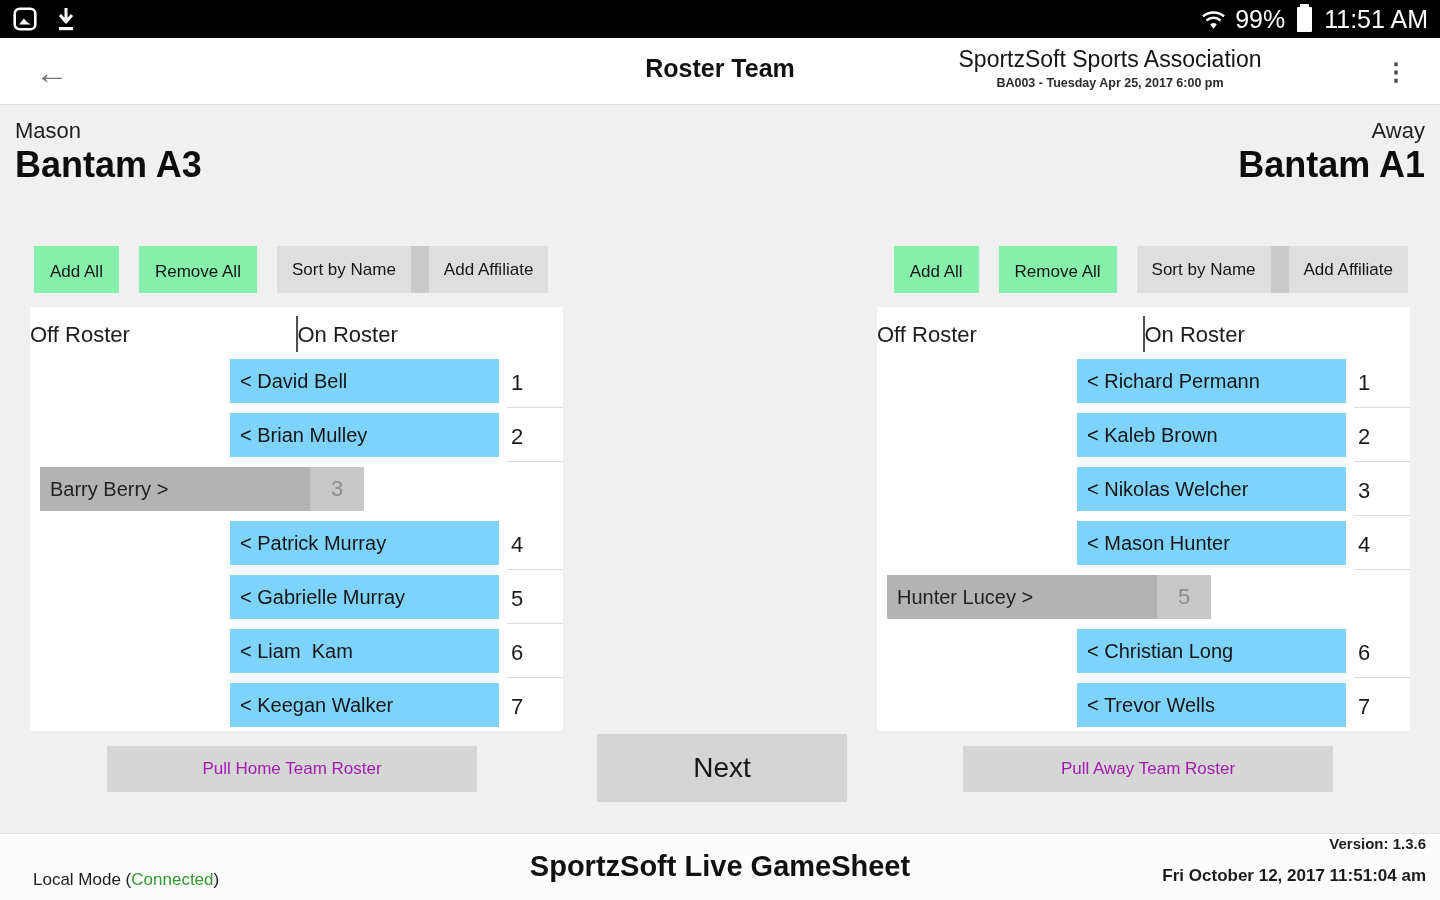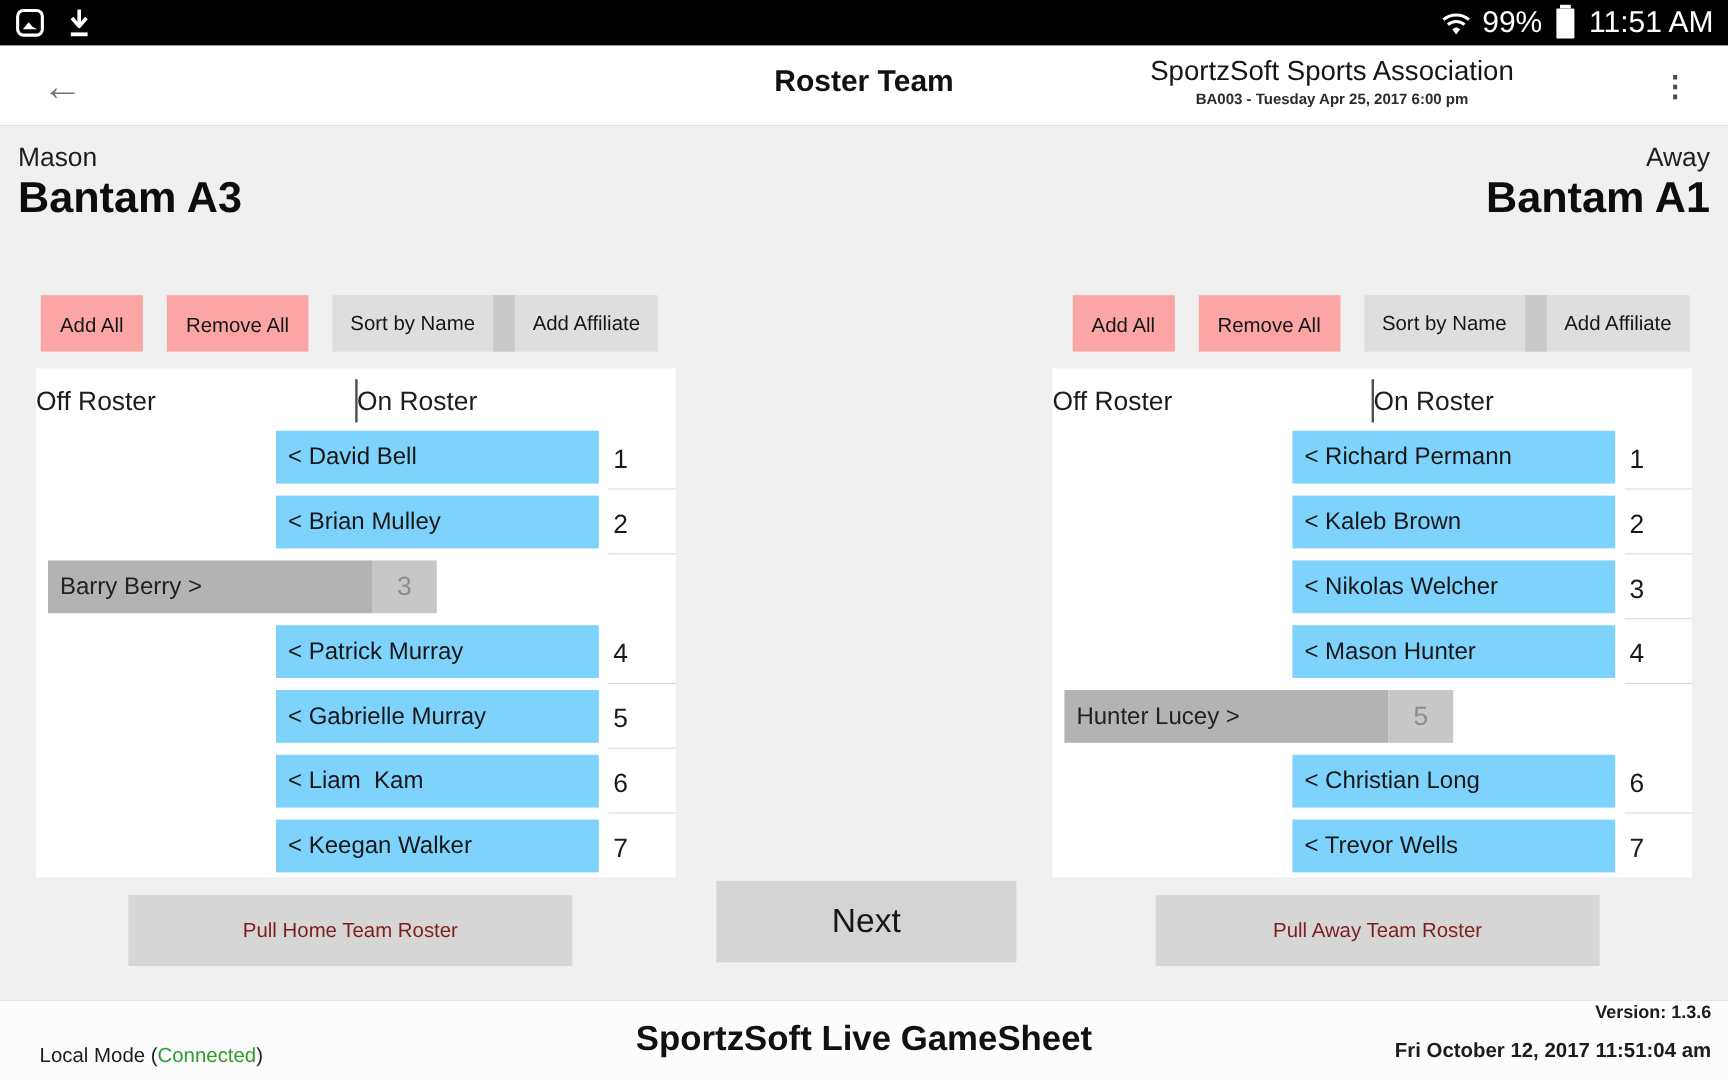--- a/index.html
+++ b/index.html
@@ -47,21 +47,21 @@
   .side-label.home { left:15px; }
   .side-label.away { right:15px; text-align:right; }
   .team-name { position:absolute; top:38px; font-size:36px; font-weight:bold; color:#0d0d0d; }
   .team-name.home { left:15px; }
   .team-name.away { right:15px; text-align:right; }
 
   .actions { position:absolute; top:140px; display:flex; gap:20px; height:47px; }
   .actions.left { left:34px; }
   .actions.right { right:32px; }
   .abtn {
-    background:#fca5a5; border:none; height:47px; padding:16px 16px;
+    background:#86efac; border:none; height:47px; padding:16px 16px;
     font-size:17px; font-family:inherit; color:#161616; cursor:pointer;
   }
   .combo { display:flex; height:47px; background:#dedede; align-items:stretch; }
   .combo .abtn { background:transparent; padding:0 15px; }
   .combo .strip { width:18px; background:#c9c9c9; }
 
   .panel {
     position:absolute; top:201px; width:533px; height:424px; background:#fff; overflow:hidden;
   }
   .panel.home { left:30px; }
@@ -82,22 +82,22 @@
     width:56px; margin-left:8px; height:49px; display:flex; align-items:center;
     font-size:22px; color:#1a1a1a; border-bottom:1px solid #dcdcdc; padding-left:4px;
   }
   .roster-row.off .player-btn { width:270px; background:#b3b3b3; margin-left:10px; color:#222; }
   .roster-row.off .player-num {
     width:54px; background:#c7c7c7; display:flex; align-items:center; justify-content:center;
     font-size:22px; color:#8d8d8d; height:44px;
   }
 
   .pull-btn {
-    position:absolute; top:640px; width:370px; height:59px; background:#d6d6d6; border:none;
-    font-family:inherit; font-size:17px; color:#7f1d1d; cursor:pointer;
+    position:absolute; top:640px; width:370px; height:46px; background:#d6d6d6; border:none;
+    font-family:inherit; font-size:17px; color:#a21caf; cursor:pointer;
   }
   .pull-btn.home { left:107px; }
   .pull-btn.away { left:963px; }
   .next-btn {
     position:absolute; top:628px; left:597px; width:250px; height:68px; background:#d4d4d4;
     border:none; font-family:inherit; font-size:28px; color:#161616; cursor:pointer;
   }
 
   
   .footer {

